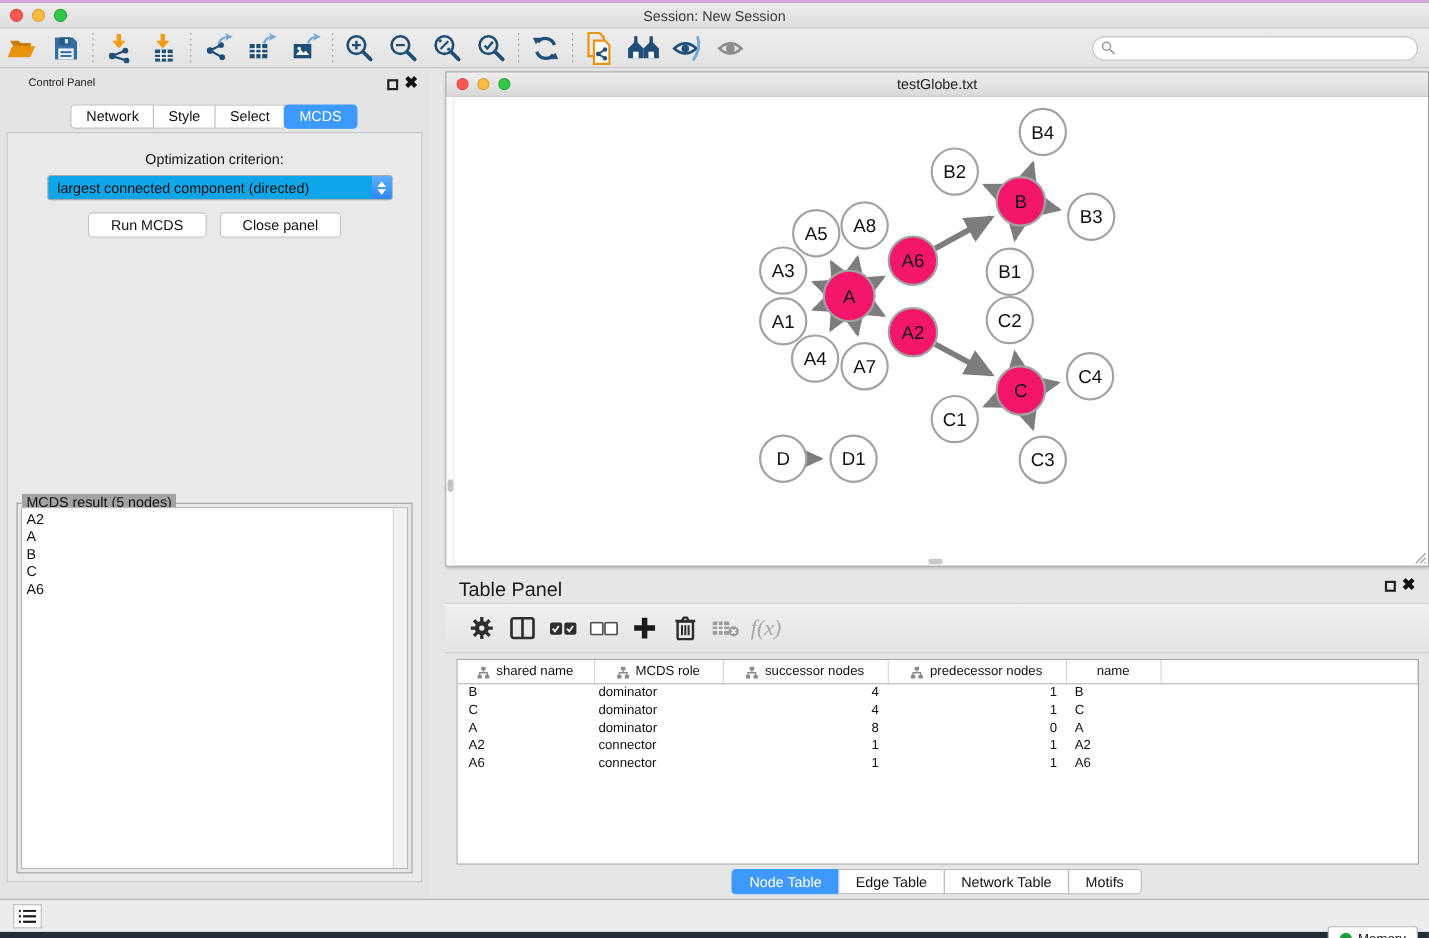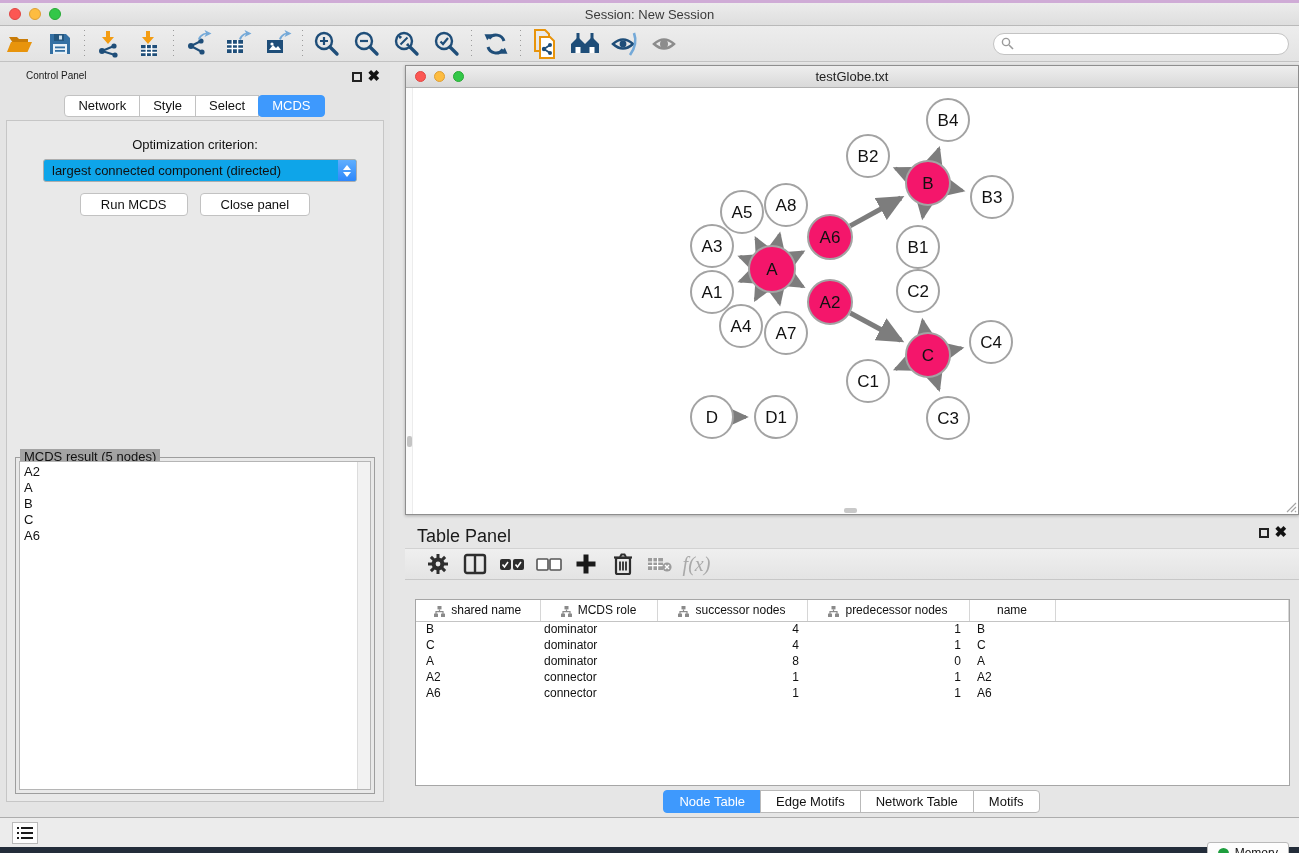--- a/index.html
+++ b/index.html
@@ -85,21 +85,21 @@
   #net-vscroll { position:absolute; left:0; top:22px; bottom:0; width:7px; background:#FBFBFB; border-right:1px solid #ECECEC;}
   #net-vscroll-thumb { position:absolute; left:1px; top:348px; width:5px; height:11px; background:#C4C4C4; border-radius:2px;}
   #net-hscroll { position:absolute; left:0; bottom:0; right:0; height:7px; }
   #net-hscroll-thumb { position:absolute; left:438px; bottom:1px; width:13px; height:5px; background:#C9C9C9; border-radius:2px;}
   #net-resize-grip { position:absolute; right:1px; bottom:1px; width:14px; height:14px; }
 
   
   #table-panel { left:405px; top:520px; width:894px; height:297px; background:#E6E6E6; }
   #tp-title { position:absolute; left:12px; top:6px; font-size:18px; color:#1A1A1A; }
   #tp-float { right:30px; top:8px; } #tp-close { right:12px; top:3px; }
-  #tp-toolbar { position:absolute; left:0; right:0; top:28px; height:32px;
+  #tp-toolbar { position:absolute; left:0; right:0; top:28px; height:46px;
     background:linear-gradient(#EFEFEF,#E4E4E4); border-top:1px solid #D2D2D2; border-bottom:1px solid #C8C8C8;
     display:flex; align-items:center; padding-left:14px;text-align:center; }
   .tp-btn { width:37px; height:36px; display:flex; align-items:center; justify-content:center; }
   #fx-label { font-size:20px; font-style:italic; color:#A9A9A9; font-family:"Liberation Serif", serif; }
   #node-table-wrap { position:absolute; left:10px; right:9px; top:79px; height:187px;
     background:#FFF; border:1px solid #A6A6A6; overflow:hidden; }
   table { border-collapse:collapse; width:100%; table-layout:fixed; }
   thead th { height:21px; border-bottom:1px solid #C4C4C4; border-right:1px solid #D6D6D6;
     font-size:12px; font-weight:normal; color:#111; }
   thead th .hcell { display:flex; align-items:flex-end; justify-content:center; gap:6px; }
@@ -578,21 +578,21 @@
             <td class="num">1</td>
             <td class="nm">A6</td>
             <td></td>
           </tr>
         </tbody>
     </table>
   </div>
 
   <div id="tp-tabs">
       <div class="tp-tab active">Node Table</div>
-      <div class="tp-tab">Edge Motifs</div>
+      <div class="tp-tab">Edge Table</div>
       <div class="tp-tab">Network Table</div>
       <div class="tp-tab">Motifs</div>
     </div>
 </div>
 
 <div class="abs" id="statusbar">
   <div id="list-btn">
     <svg width="16" height="12" viewBox="0 0 16 12">
         <g fill="#1A1A1A">
           <rect x="0" y="0" width="2" height="2"></rect>

